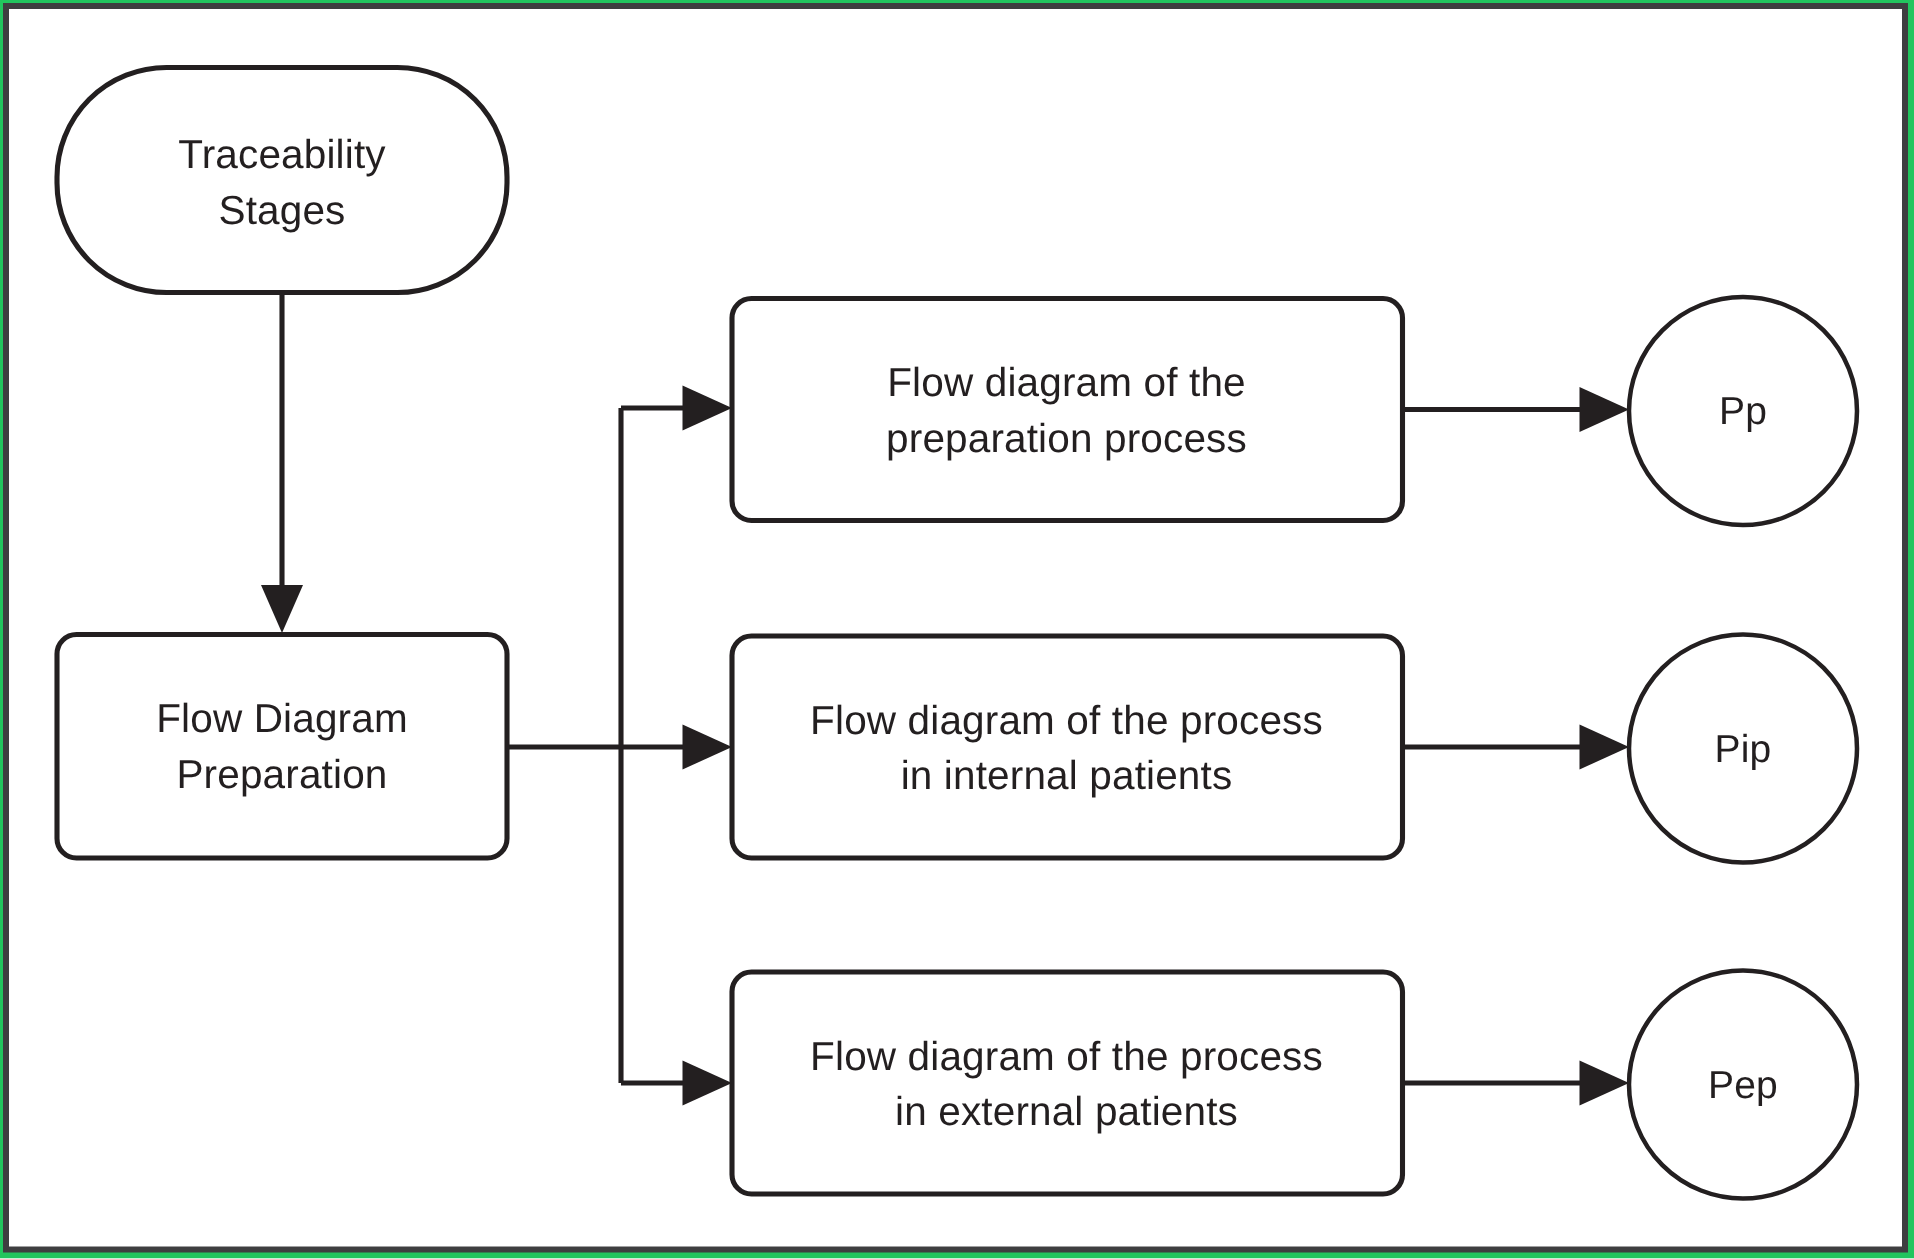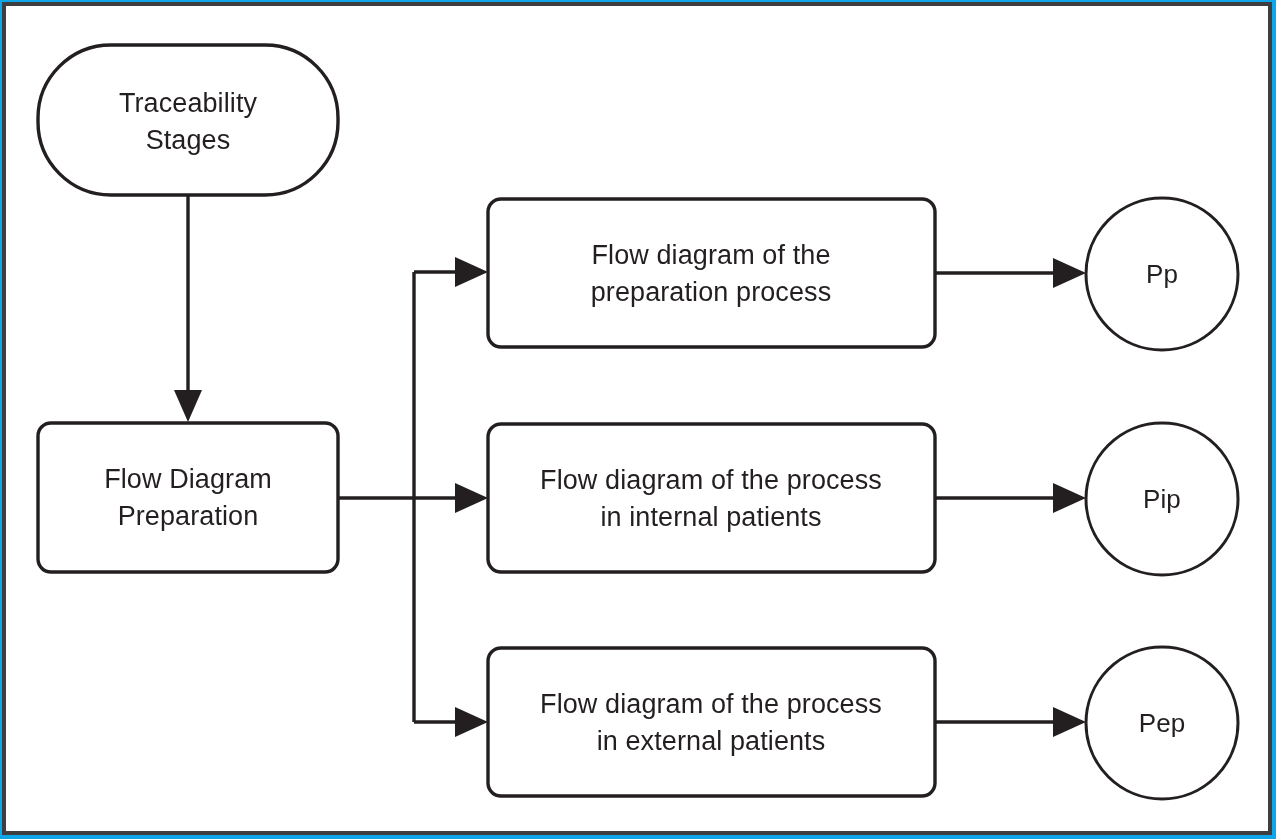--- a/index.html
+++ b/index.html
@@ -8,21 +8,21 @@
     padding: 0;
     background: #ffffff;
   }
   body {
     font-family: "Liberation Sans", sans-serif;
   }
   #figure-root {
     position: relative;
     width: 1276px;
     height: 839px;
-    background: #0ea5e9;
+    background: #22c55e;
     overflow: hidden;
   }
   #flow-svg {
     display: block;
     width: 1276px;
     height: 839px;
   }
   .frame-rect {
     fill: #ffffff;
     stroke: #3e3e40;

